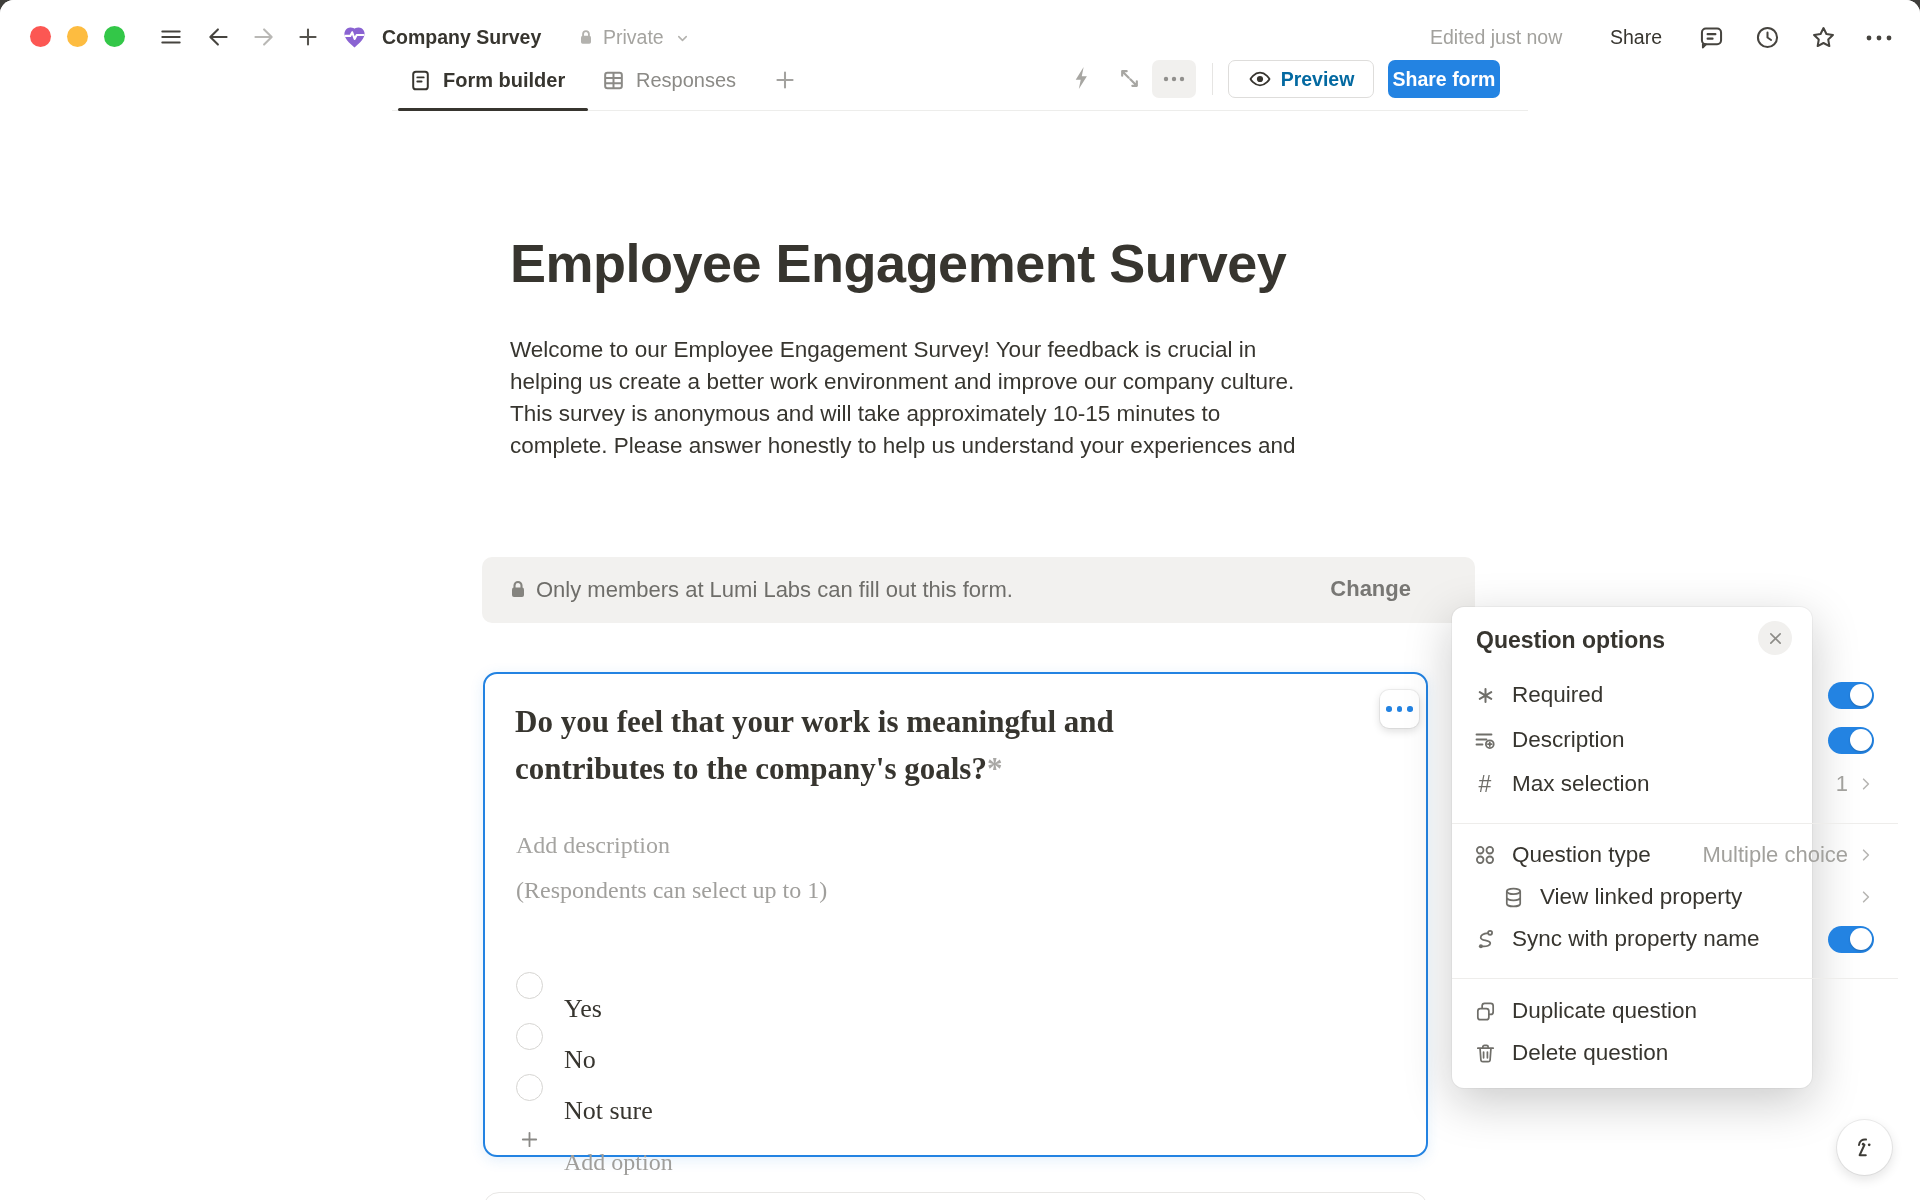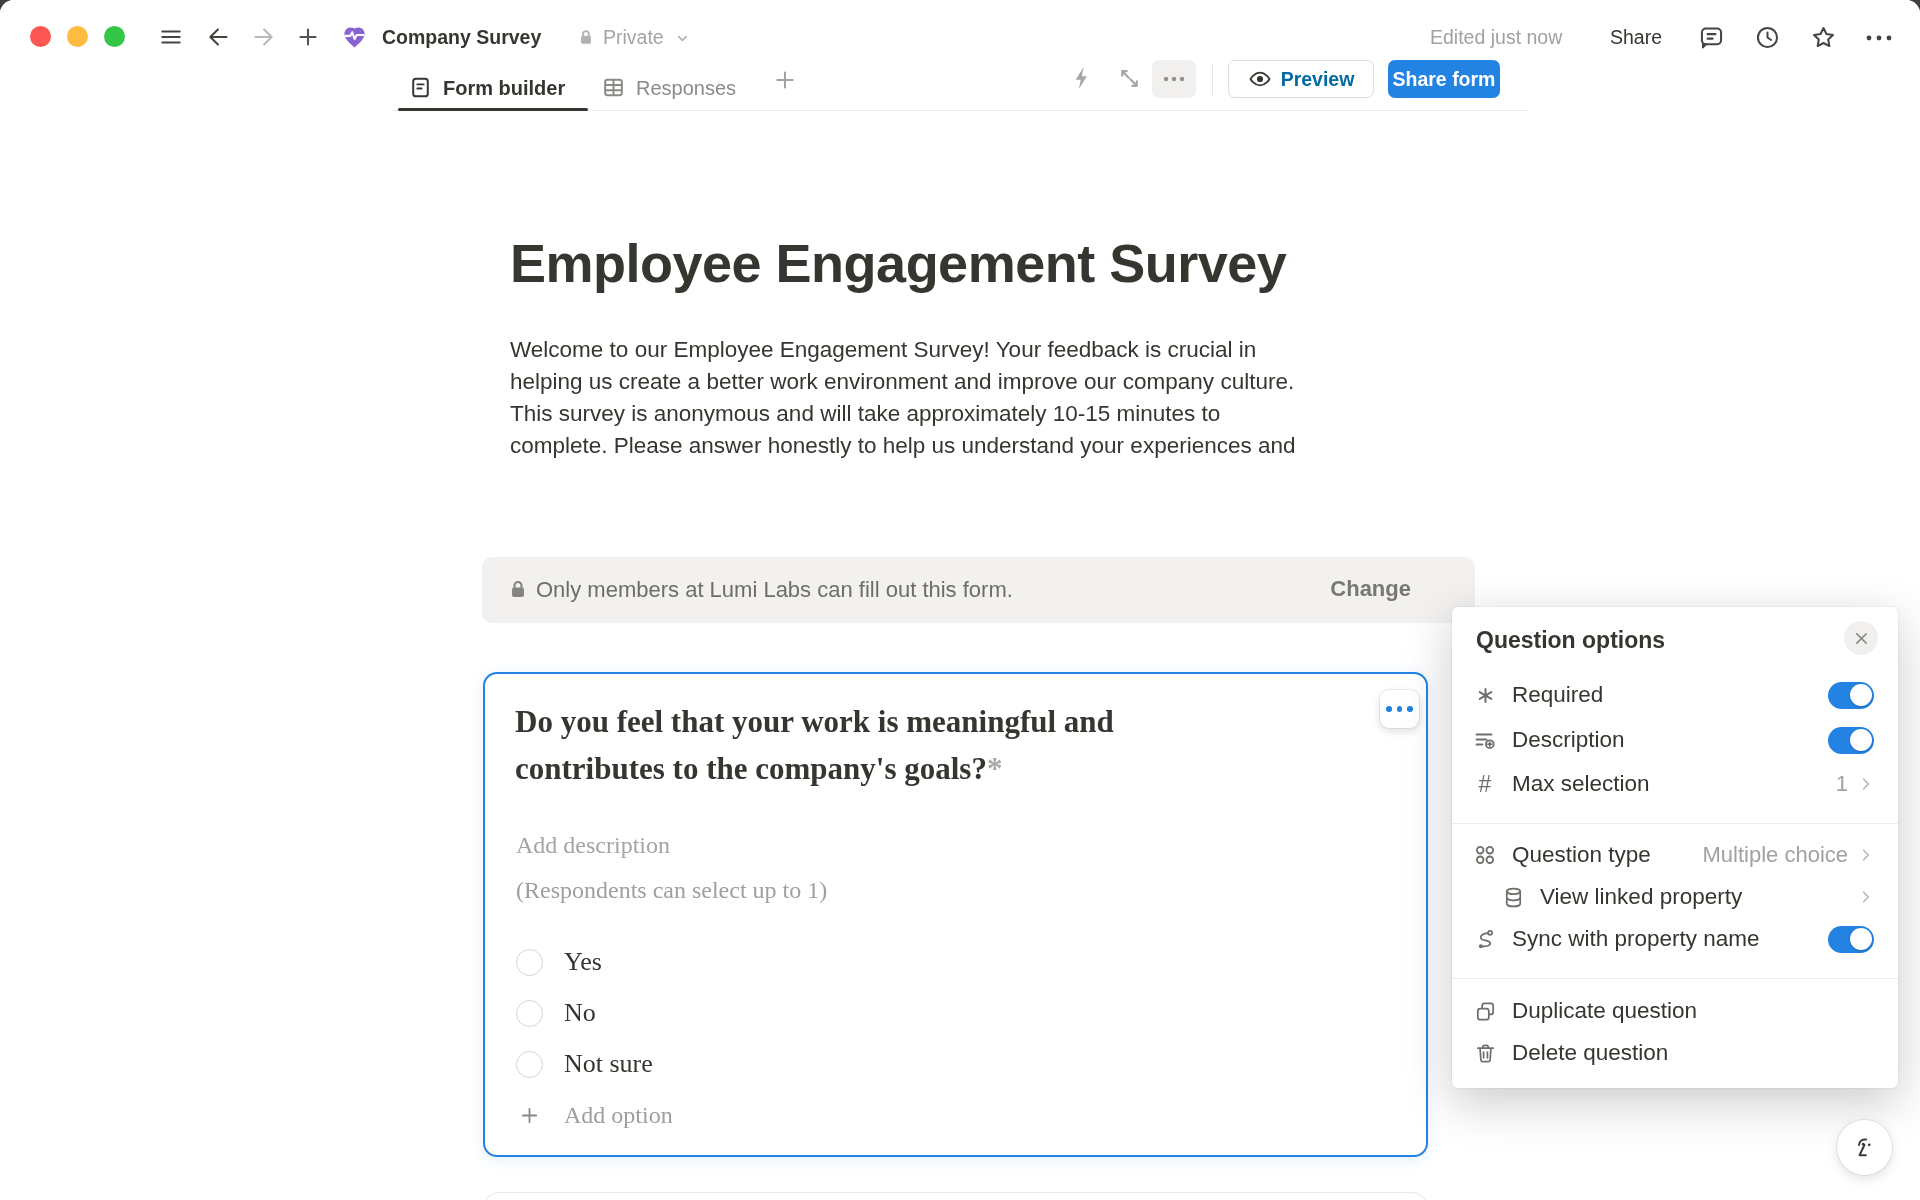--- a/index.html
+++ b/index.html
@@ -7,40 +7,40 @@
   .abs{position:absolute;}
   svg{display:block;}
   
   .titlebar{position:absolute;left:0;top:0;width:1920px;height:58px;background:#fff;}
   .light{position:absolute;top:26px;width:21px;height:21px;border-radius:50%;}
   .tb-ic{position:absolute;top:24px;color:#55534e;cursor:default;}
   .tb-text{position:absolute;top:25px;font-size:19.5px;line-height:24px;white-space:nowrap;}
   
   .tabstrip-line{position:absolute;left:392px;top:110px;width:1136px;height:1px;background:#ededeb;}
   .tab-active-line{position:absolute;left:398px;top:108px;width:190px;height:3px;background:#37352f;border-radius:2px;}
-  .tab{position:absolute;top:60px;height:40px;display:flex;align-items:flex-end;gap:10px;font-size:20px;white-space:nowrap;}
+  .tab{position:absolute;top:60px;height:40px;display:flex;align-items:center;gap:10px;font-size:20px;white-space:nowrap;}
   .btn{position:absolute;top:60px;height:38px;display:flex;align-items:center;justify-content:center;gap:9px;border-radius:7px;font-size:19.5px;font-weight:600;white-space:nowrap;box-sizing:border-box;}
   
   .page-title{position:absolute;left:510px;top:232px;font-size:54px;font-weight:700;letter-spacing:-.5px;color:#37352f;white-space:nowrap;}
   .desc{position:absolute;left:510px;top:334px;font-size:22.5px;line-height:32px;color:#37352f;}
   .lockbar{position:absolute;left:482px;top:557px;width:993px;height:66px;background:#f2f1ef;border-radius:10px;}
   .lockbar-text{position:absolute;left:54px;top:20px;font-size:22px;color:#6e6d69;white-space:nowrap;}
   .change{position:absolute;right:64px;top:19px;font-size:22px;font-weight:600;color:#787774;cursor:pointer;}
   .qcard{position:absolute;left:483px;top:672px;width:945px;height:485px;background:#fff;border:2px solid #2383e2;border-radius:14px;box-sizing:border-box;box-shadow:0 3px 14px rgba(35,131,226,.13);font-family:Liberation Serif, serif;}
   .qtitle{position:absolute;left:30px;top:24px;font-size:31px;font-weight:700;line-height:47px;color:#37352f;}
   .qstar{color:#a9a8a5;font-weight:700;}
   .placeholder{position:absolute;left:31px;font-size:24px;color:#a5a4a1;white-space:nowrap;}
   .opt{position:absolute;left:31px;display:flex;align-items:center;gap:21px;}
   .radio{width:27px;height:27px;border:1.5px solid #d6d5d2;border-radius:50%;background:#fff;box-sizing:border-box;}
-  .opt-label{font-size:26px;color:#37352f;}
+  .opt-label{font-size:26px;color:#37352f;margin-top:47px;}
   .card-more{position:absolute;right:7px;top:16px;width:39px;height:38px;background:#fff;border-radius:9px;box-shadow:0 0 0 1px rgba(15,15,15,.06),0 3px 8px rgba(15,15,15,.14);display:flex;align-items:center;justify-content:center;gap:5px;cursor:pointer;}
   .bluedot{width:5.5px;height:5.5px;border-radius:50%;background:#2383e2;}
   .nextcard{position:absolute;left:483px;top:1192px;width:945px;height:40px;background:#fff;border:1.5px solid #e8e7e5;border-radius:16px;box-sizing:border-box;}
   
-  .popup{position:absolute;left:1452px;top:607px;width:446px;height:481px;background:#fff;border-radius:6px;box-shadow:0 0 0 1px rgba(15,15,15,.04),0 14px 48px rgba(15,15,15,.22);}
+  .popup{position:absolute;left:1452px;top:607px;width:360px;height:481px;background:#fff;border-radius:12px;box-shadow:0 0 0 1px rgba(15,15,15,.04),0 14px 48px rgba(15,15,15,.22);}
   .popup-title{position:absolute;left:24px;top:20px;font-size:23px;font-weight:700;color:#37352f;}
   .popup-close{position:absolute;right:20px;top:14px;width:34px;height:34px;border-radius:50%;background:#f1f0ee;display:flex;align-items:center;justify-content:center;cursor:pointer;}
   .prow{position:absolute;left:0;width:446px;height:44px;display:flex;align-items:center;padding:0 24px 0 20px;box-sizing:border-box;cursor:pointer;}
   .prow .ric{width:26px;display:flex;justify-content:center;color:#6f6e69;}
   .prow .rlabel{margin-left:14px;font-size:22.5px;color:#37352f;white-space:nowrap;}
   .prow .spacer{flex:1;}
   .prow .rvalue{font-size:22px;color:#a2a19d;margin-right:10px;white-space:nowrap;}
   .toggle{width:46px;height:27px;border-radius:15px;background:#2383e2;position:relative;}
   .toggle .knob{position:absolute;right:2.5px;top:2.5px;width:22px;height:22px;border-radius:50%;background:#fff;box-shadow:0 1px 2px rgba(0,0,0,.2);}
   .pdivider{position:absolute;left:0;width:446px;height:1px;background:#eeedeb;}

